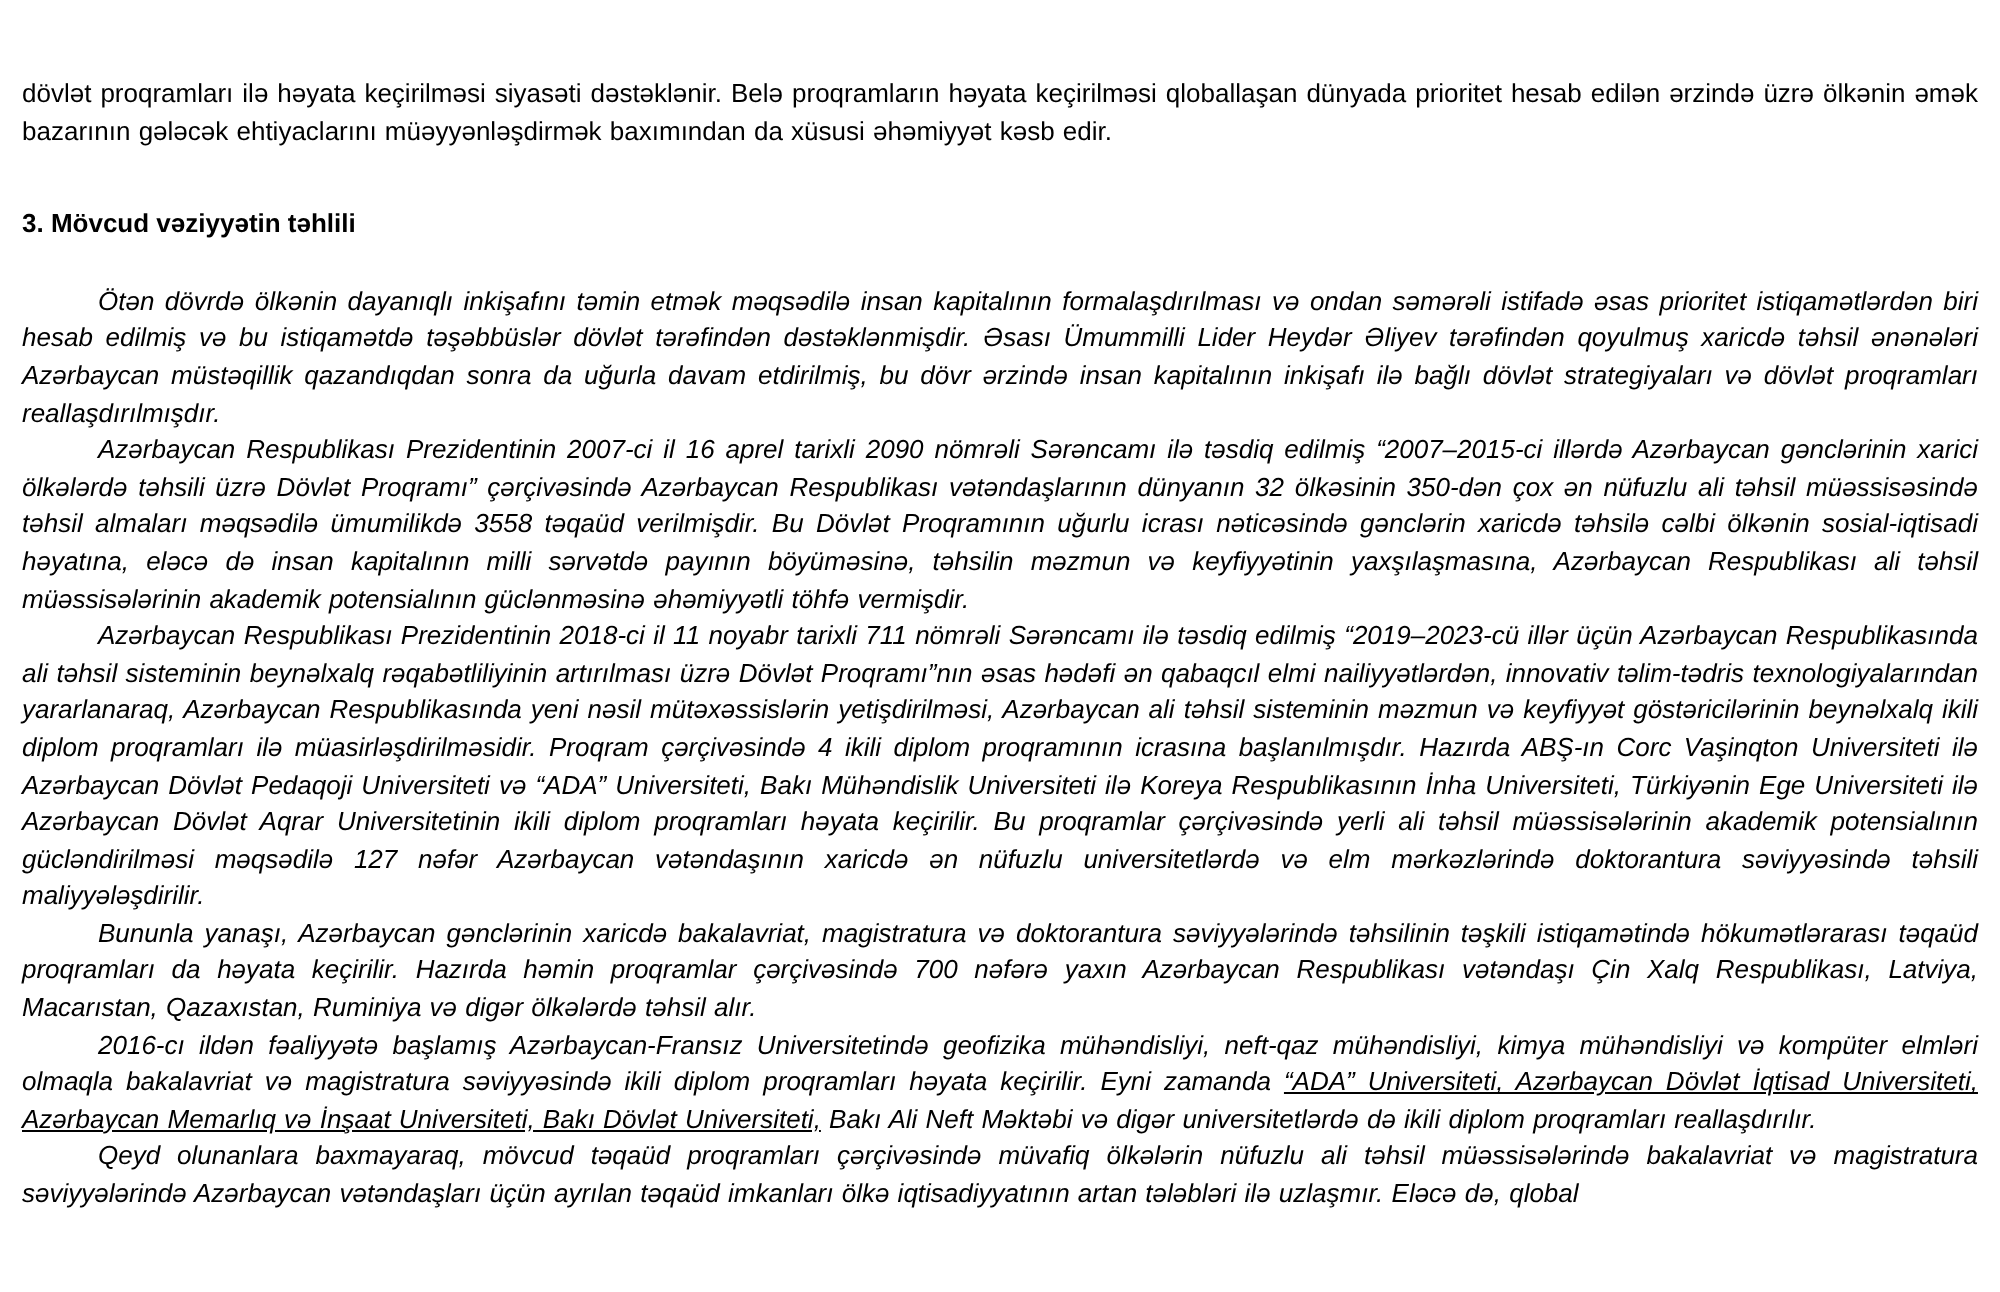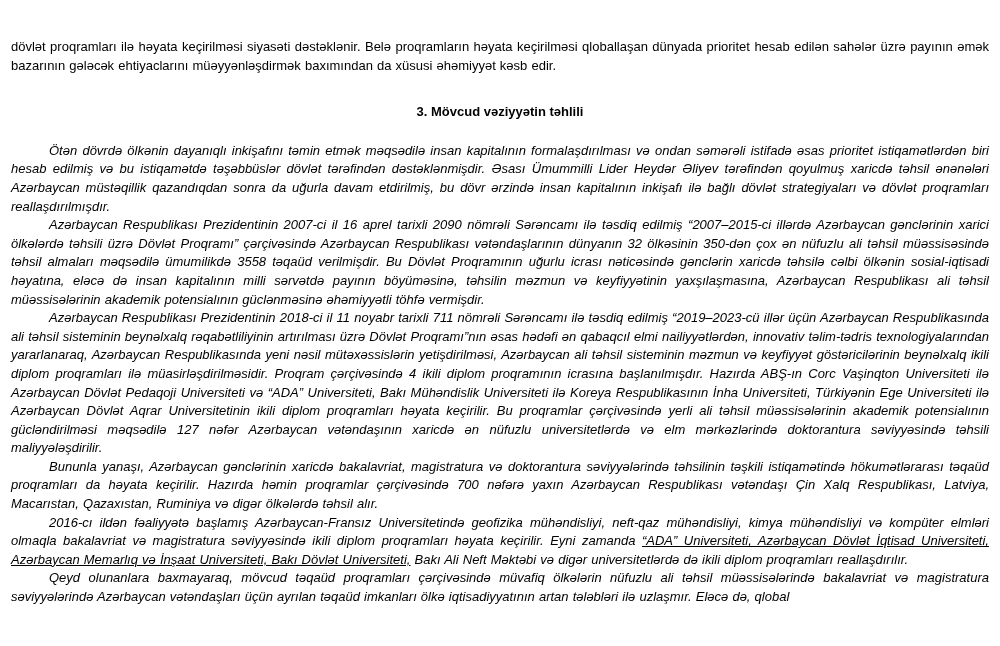--- a/index.html
+++ b/index.html
@@ -27,32 +27,32 @@
   }
   .para.indent {
     text-indent: 38px;
     font-style: italic;
   }
   .heading {
     margin: 28px 0 20px 0;
     font-size: 13px;
     line-height: 18.6px;
     font-weight: 700;
-    text-align: center;
+    text-align: left;
   }
   .underline {
     text-decoration: underline;
   }
 </style>
 </head>
 <body>
 
 <div class="page">
 
-  <p class="para">dövlət proqramları ilə həyata keçirilməsi siyasəti dəstəklənir. Belə proqramların həyata keçirilməsi qloballaşan dünyada prioritet hesab edilən sahələr üzrə payının əmək bazarının gələcək ehtiyaclarını müəyyənləşdirmək baxımından da xüsusi əhəmiyyət kəsb edir.</p>
+  <p class="para">dövlət proqramları ilə həyata keçirilməsi siyasəti dəstəklənir. Belə proqramların həyata keçirilməsi qloballaşan dünyada prioritet hesab edilən ərzində üzrə ölkənin əmək bazarının gələcək ehtiyaclarını müəyyənləşdirmək baxımından da xüsusi əhəmiyyət kəsb edir.</p>
 
   <h3 class="heading">3. Mövcud vəziyyətin təhlili</h3>
 
   <p class="para indent">Ötən dövrdə ölkənin dayanıqlı inkişafını təmin etmək məqsədilə insan kapitalının formalaşdırılması və ondan səmərəli istifadə əsas prioritet istiqamətlərdən biri hesab edilmiş və bu istiqamətdə təşəbbüslər dövlət tərəfindən dəstəklənmişdir. Əsası Ümummilli Lider Heydər Əliyev tərəfindən qoyulmuş xaricdə təhsil ənənələri Azərbaycan müstəqillik qazandıqdan sonra da uğurla davam etdirilmiş, bu dövr ərzində insan kapitalının inkişafı ilə bağlı dövlət strategiyaları və dövlət proqramları reallaşdırılmışdır.</p>
 
   <p class="para indent">Azərbaycan Respublikası Prezidentinin 2007-ci il 16 aprel tarixli 2090 nömrəli Sərəncamı ilə təsdiq edilmiş “2007–2015-ci illərdə Azərbaycan gənclərinin xarici ölkələrdə təhsili üzrə Dövlət Proqramı” çərçivəsində Azərbaycan Respublikası vətəndaşlarının dünyanın 32 ölkəsinin 350-dən çox ən nüfuzlu ali təhsil müəssisəsində təhsil almaları məqsədilə ümumilikdə 3558 təqaüd verilmişdir. Bu Dövlət Proqramının uğurlu icrası nəticəsində gənclərin xaricdə təhsilə cəlbi ölkənin sosial-iqtisadi həyatına, eləcə də insan kapitalının milli sərvətdə payının böyüməsinə, təhsilin məzmun və keyfiyyətinin yaxşılaşmasına, Azərbaycan Respublikası ali təhsil müəssisələrinin akademik potensialının güclənməsinə əhəmiyyətli töhfə vermişdir.</p>
 
   <p class="para indent">Azərbaycan Respublikası Prezidentinin 2018-ci il 11 noyabr tarixli 711 nömrəli Sərəncamı ilə təsdiq edilmiş “2019–2023-cü illər üçün Azərbaycan Respublikasında ali təhsil sisteminin beynəlxalq rəqabətliliyinin artırılması üzrə Dövlət Proqramı”nın əsas hədəfi ən qabaqcıl elmi nailiyyətlərdən, innovativ təlim-tədris texnologiyalarından yararlanaraq, Azərbaycan Respublikasında yeni nəsil mütəxəssislərin yetişdirilməsi, Azərbaycan ali təhsil sisteminin məzmun və keyfiyyət göstəricilərinin beynəlxalq ikili diplom proqramları ilə müasirləşdirilməsidir. Proqram çərçivəsində 4 ikili diplom proqramının icrasına başlanılmışdır. Hazırda ABŞ-ın Corc Vaşinqton Universiteti ilə Azərbaycan Dövlət Pedaqoji Universiteti və “ADA” Universiteti, Bakı Mühəndislik Universiteti ilə Koreya Respublikasının İnha Universiteti, Türkiyənin Ege Universiteti ilə Azərbaycan Dövlət Aqrar Universitetinin ikili diplom proqramları həyata keçirilir. Bu proqramlar çərçivəsində yerli ali təhsil müəssisələrinin akademik potensialının gücləndirilməsi məqsədilə 127 nəfər Azərbaycan vətəndaşının xaricdə ən nüfuzlu universitetlərdə və elm mərkəzlərində doktorantura səviyyəsində təhsili maliyyələşdirilir.</p>
 
   <p class="para indent">Bununla yanaşı, Azərbaycan gənclərinin xaricdə bakalavriat, magistratura və doktorantura səviyyələrində təhsilinin təşkili istiqamətində hökumətlərarası təqaüd proqramları da həyata keçirilir. Hazırda həmin proqramlar çərçivəsində 700 nəfərə yaxın Azərbaycan Respublikası vətəndaşı Çin Xalq Respublikası, Latviya, Macarıstan, Qazaxıstan, Ruminiya və digər ölkələrdə təhsil alır.</p>

